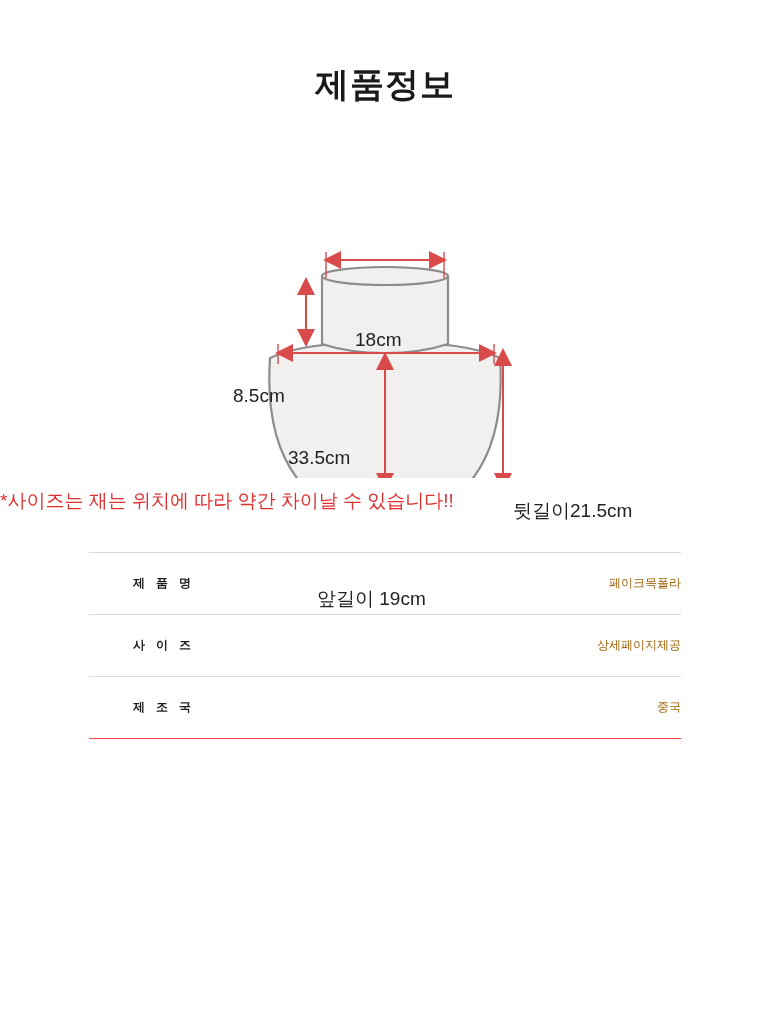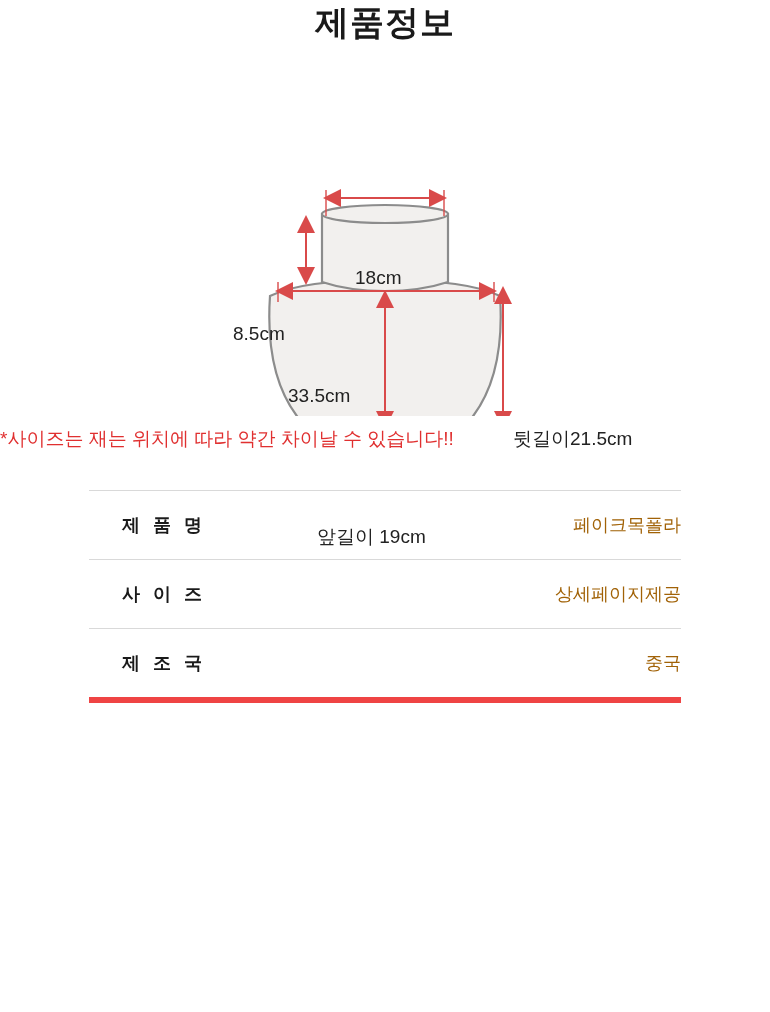--- a/index.html
+++ b/index.html
@@ -19,20 +19,21 @@
     width: 770px;
     height: 1012px;
     box-sizing: border-box;
   }
   .page-title {
     text-align: center;
     font-size: 34px;
     font-weight: bold;
     color: #1a1a1a;
     letter-spacing: 1px;
+    padding-top: 62px;
     margin: 0;
   }
 
   
   .diagram-wrap {
     position: relative;
     width: 684px;
     height: 330px;
     margin-top: 40px;
   }
@@ -44,45 +45,46 @@
   .dim-label {
     position: absolute;
     font-size: 19px;
     color: #222222;
     white-space: nowrap;
   }
   .lbl-top     { left: 355px; top: 181px; }
   .lbl-left    { left: 233px; top: 237px; }
   .lbl-width   { left: 288px; top: 299px; }
   .lbl-front   { left: 317px; top: 438px; }
-  .lbl-back    { left: 513px; top: 340px; }
+  .lbl-back    { left: 513px; top: 350px; }
 
   .note {
     text-align: left;
     color: #e03030;
     font-size: 19px;
     margin-top: 10px;
   }
 
   
   .spec-table {
     width: 592px;
     margin: 38px auto 0 auto;
     border-collapse: collapse;
   }
   .spec-table tr {
     border-top: 1px solid #d9d9d9;
   }
   .spec-table tr:last-child {
-    border-bottom: 6px solid #ef4444;
+    border-bottom: 1px solid #ef4444;
   }
   .spec-table td {
     padding: 22px 0;
-    font-size: 18px;
+    font-size: 12px;
     vertical-align: middle;
+    font-family: Liberation Serif, serif;
   }
   .spec-key {
     width: 150px;
     font-weight: bold;
     color: #1a1a1a;
     text-align: center;
     letter-spacing: 4px;
   }
   .spec-val {
     color: #a16207;

